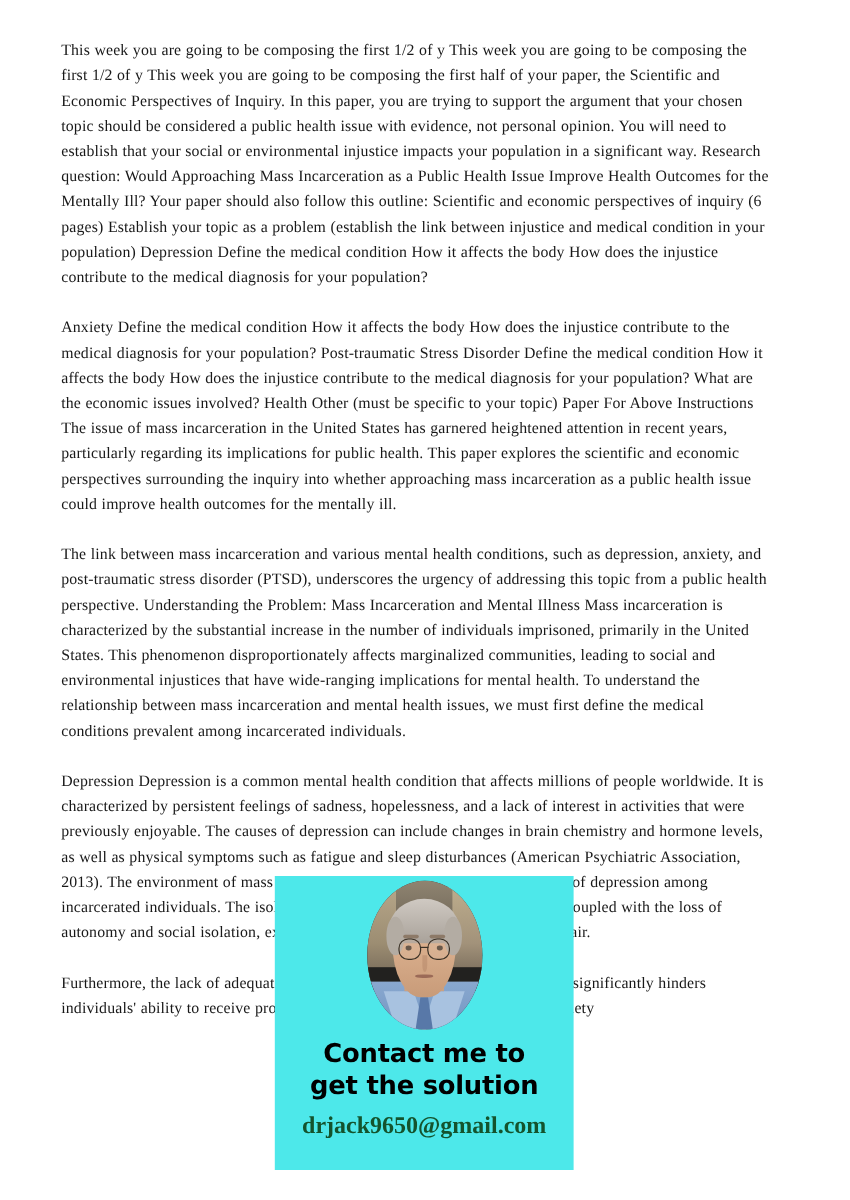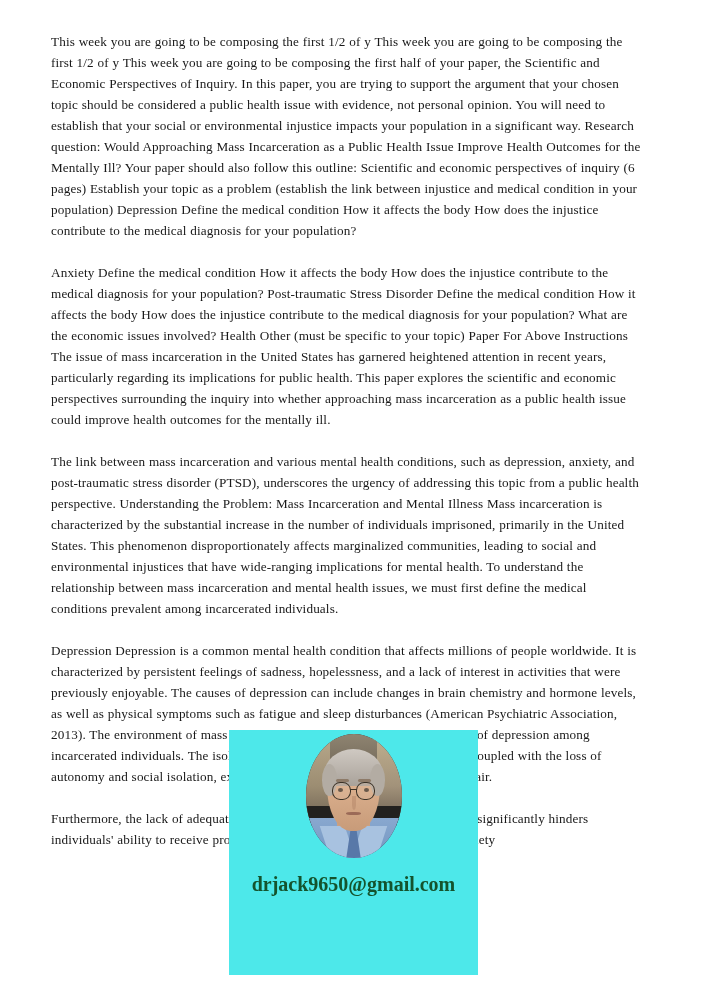--- a/index.html
+++ b/index.html
@@ -224,19 +224,21 @@
       <div class="ph-eye-l"></div>
       <div class="ph-eye-r"></div>
       <div class="ph-glass-l"></div>
       <div class="ph-glass-r"></div>
       <div class="ph-bridge"></div>
       <div class="ph-nose"></div>
       <div class="ph-mouth"></div>
     </div>
 
     <div id="contact-lines">
+      <div class="contact-line">Contact me to</div>
+      <div class="contact-line">get the solution</div>
     </div>
 
     <div id="contact-email">drjack9650@gmail.com</div>
 
   </div>
 
 </div>
 
 </body></html>

